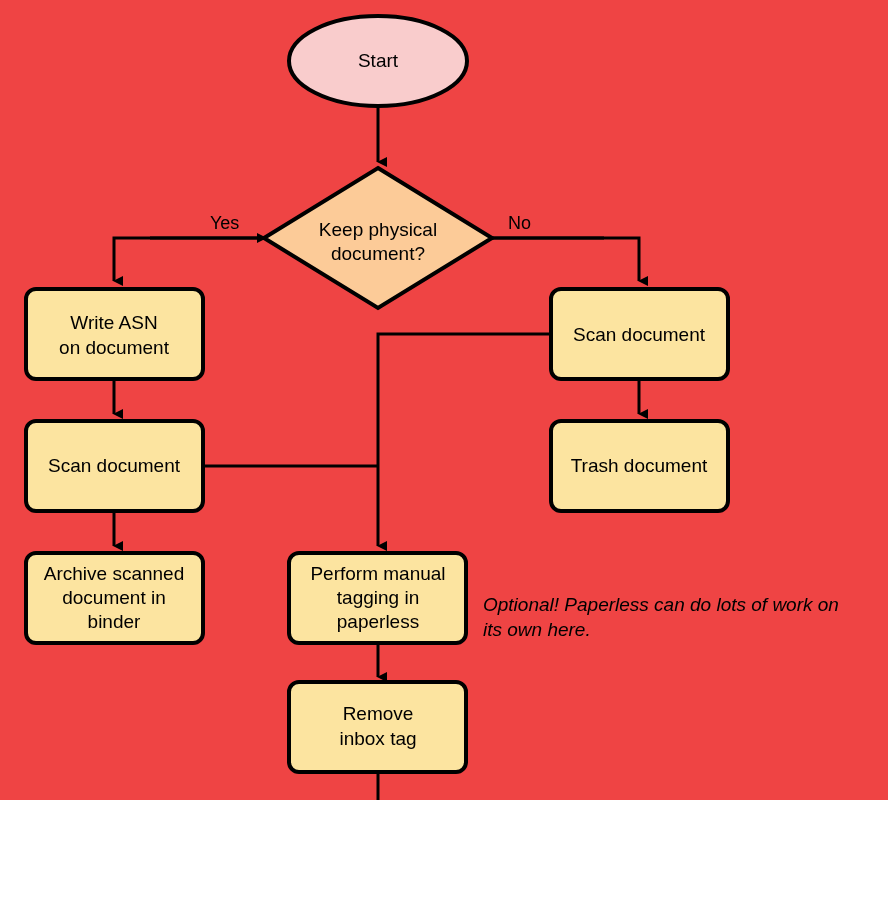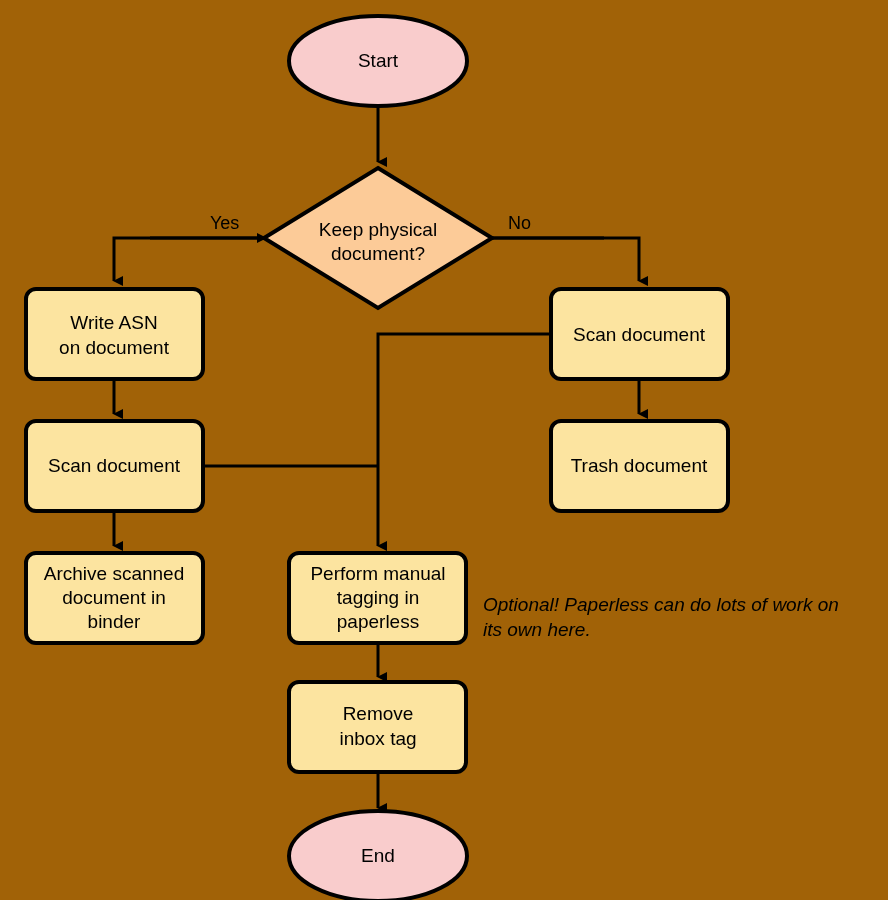--- a/index.html
+++ b/index.html
@@ -7,22 +7,22 @@
     padding: 0;
     background: #ffffff;
   }
   body {
     font-family: "Liberation Sans", sans-serif;
     -webkit-font-smoothing: antialiased;
   }
   #canvas {
     position: relative;
     width: 888px;
-    height: 900px;
-    background: #a16207;
+    height: 800px;
+    background: #ef4444;
     overflow: hidden;
   }
   #flow-svg {
     position: absolute;
     left: 0;
     top: 0;
     width: 888px;
     height: 907px;
   }
   .node-label {

